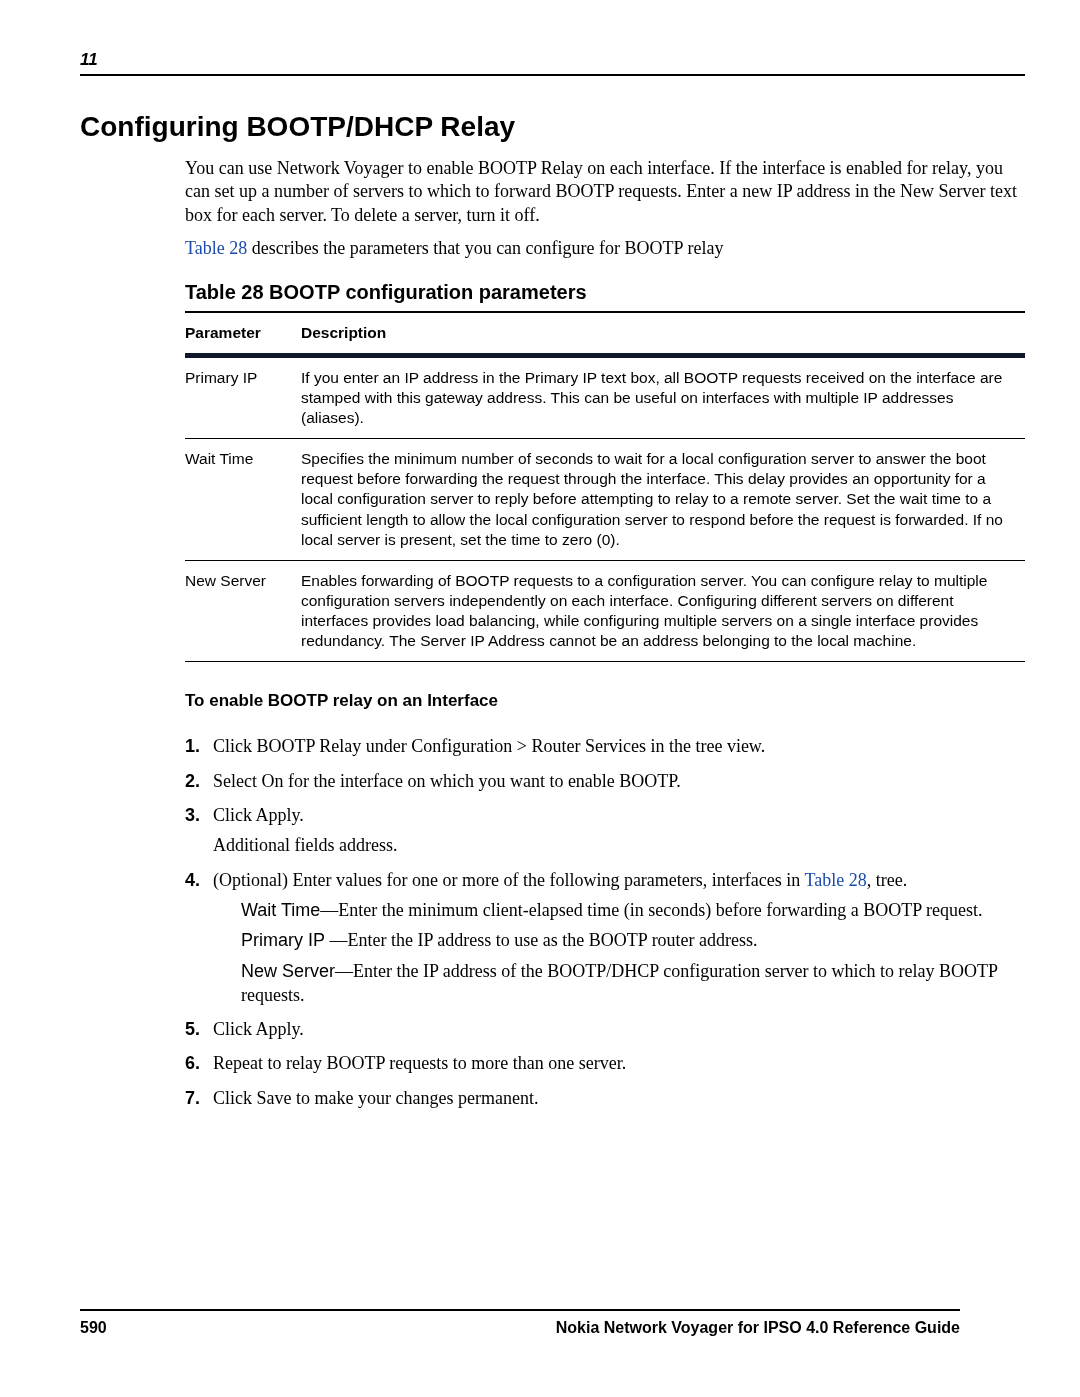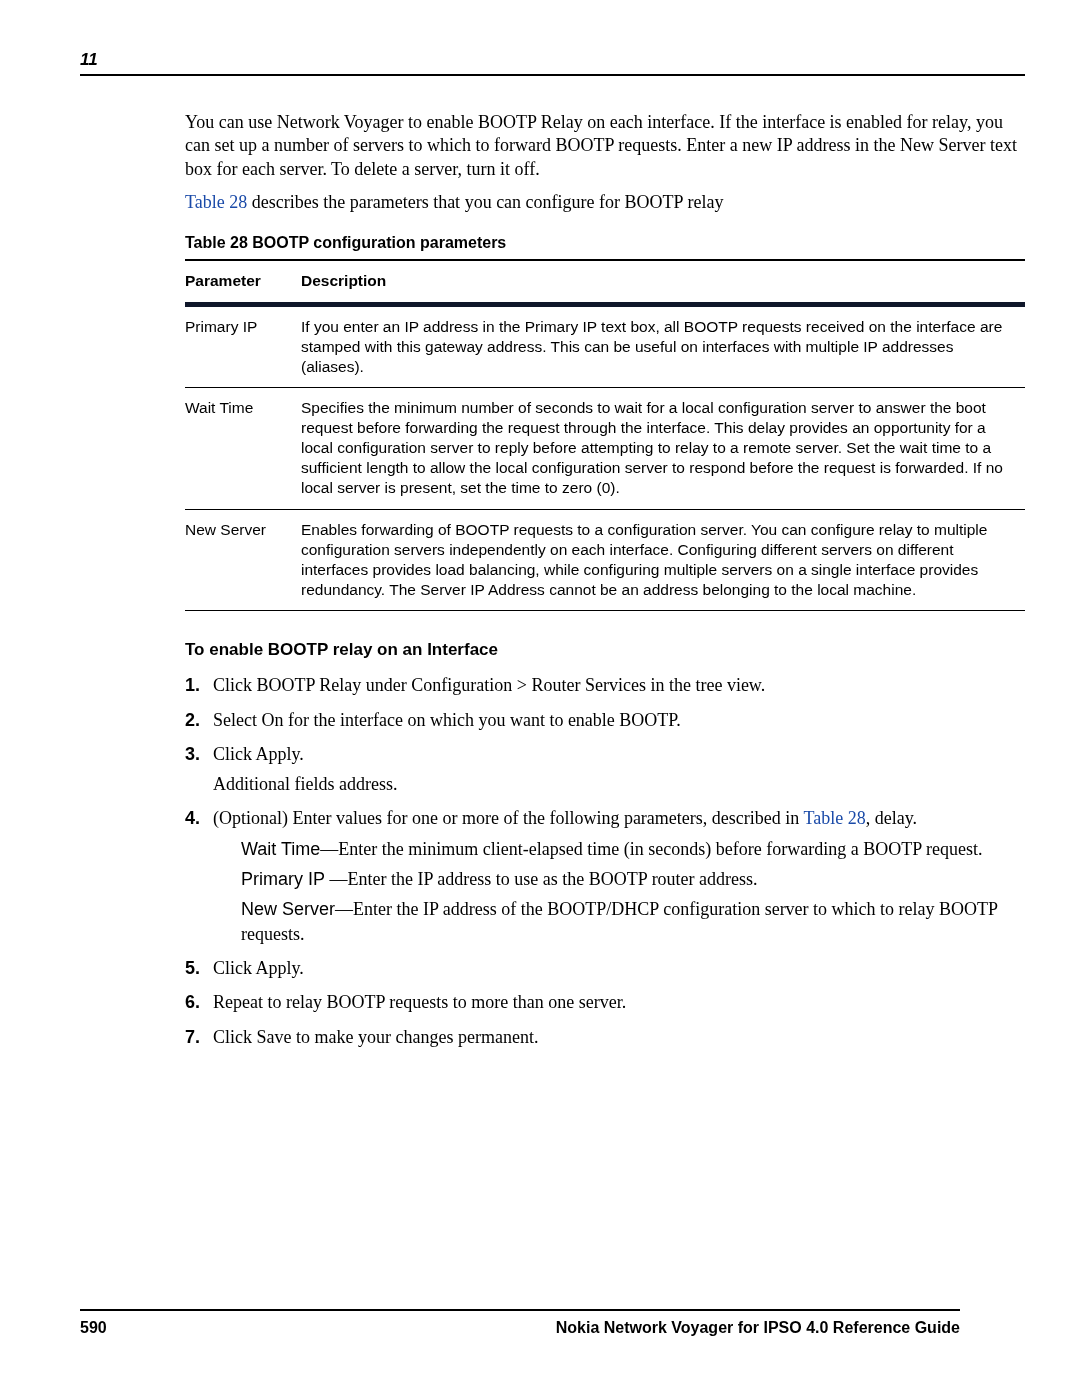--- a/index.html
+++ b/index.html
@@ -37,21 +37,21 @@
   .body-block {
     margin-left: 105px;
     font-size: 18px;
     line-height: 1.3;
   }
   .body-block p { margin: 0 0 10px 0; }
   .link { color: #1a4aa8; text-align: right; }
   .table-caption {
     font-family: Arial, Helvetica, sans-serif;
     font-weight: bold;
-    font-size: 16px;
+    font-size: 20px;
     margin: 18px 0 6px 0;
   }
   table.params {
     width: 100%;
     border-collapse: collapse;
     font-family: Arial, Helvetica, sans-serif;
     font-size: 15.5px;
   }
   table.params th {
     text-align: left;
@@ -65,21 +65,21 @@
     padding: 10px 6px 10px 0;
     vertical-align: top;
     border-bottom: 1px solid #000;
     line-height: 1.3;
   }
   table.params td.pcol { width: 110px; white-space: nowrap; }
   h3.subhead {
     font-family: Arial, Helvetica, sans-serif;
     font-weight: bold;
     font-size: 17px;
-    margin: 28px 0 12px 0;
+    margin: 28px 0 22px 0;
   }
   ol.steps {
     list-style: none;
     padding: 0;
     margin: 0;
     font-size: 18px;
   }
   ol.steps > li {
     display: flex;
     margin-bottom: 10px;
@@ -114,20 +114,21 @@
   }
 </style>
 </head>
 <body>
 
 <div class="page">
 
   <div class="chapnum">11</div>
   <hr class="hr-top">
 
+  <h1 class="section">Configuring BOOTP/DHCP Relay</h1>
 
   <div class="body-block">
 
     <p>You can use Network Voyager to enable BOOTP Relay on each interface. If the interface is enabled for relay, you can set up a number of servers to which to forward BOOTP requests. Enter a new IP address in the New Server text box for each server. To delete a server, turn it off.</p>
     <p>
       <span class="link">Table 28</span><span> describes the parameters that you can configure for BOOTP relay</span>
     </p>
 
     <div class="table-caption">Table 28  BOOTP configuration parameters</div>
 
@@ -168,21 +169,21 @@
       <li>
         <span class="num">3.</span>
         <span class="txt">
           <span>Click Apply.</span>
           <div style="margin-top:6px;">Additional fields address.</div>
         </span>
       </li>
       <li>
         <span class="num">4.</span>
         <span class="txt">
-          <span>(Optional) Enter values for one or more of the following parameters, described in </span><span class="link">Table 28</span><span>, delay.</span>
+          <span>(Optional) Enter values for one or more of the following parameters, interfaces in </span><span class="link">Table 28</span><span>, tree.</span>
           <div class="substep">
             <span class="sans-label">Wait Time</span><span>—</span><span>Enter the minimum client-elapsed time (in seconds) before forwarding a BOOTP request.</span>
           </div>
           <div class="substep">
             <span class="sans-label">Primary IP</span><span> —</span><span>Enter the IP address to use as the BOOTP router address.</span>
           </div>
           <div class="substep">
             <span class="sans-label">New Server</span><span>—</span><span>Enter the IP address of the BOOTP/DHCP configuration server to which to relay BOOTP requests.</span>
           </div>
         </span>

